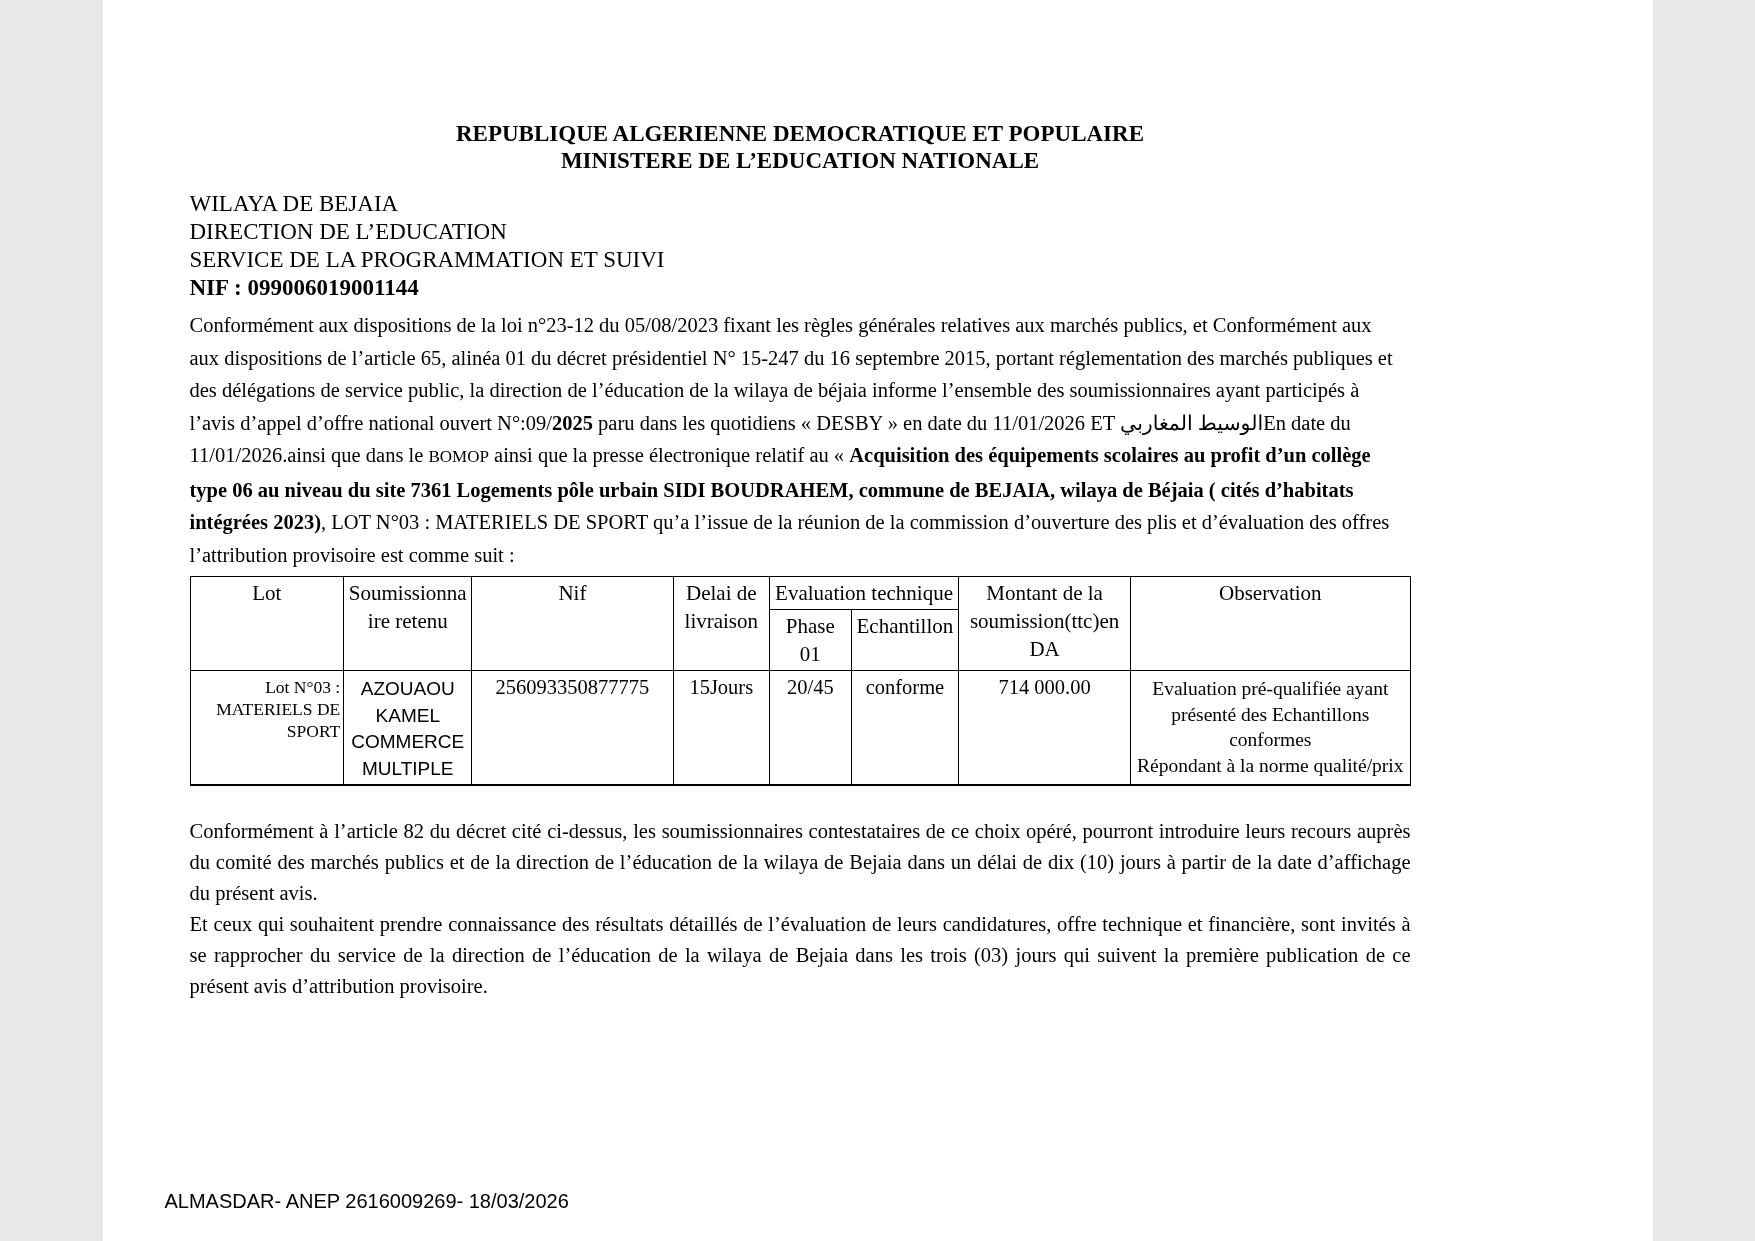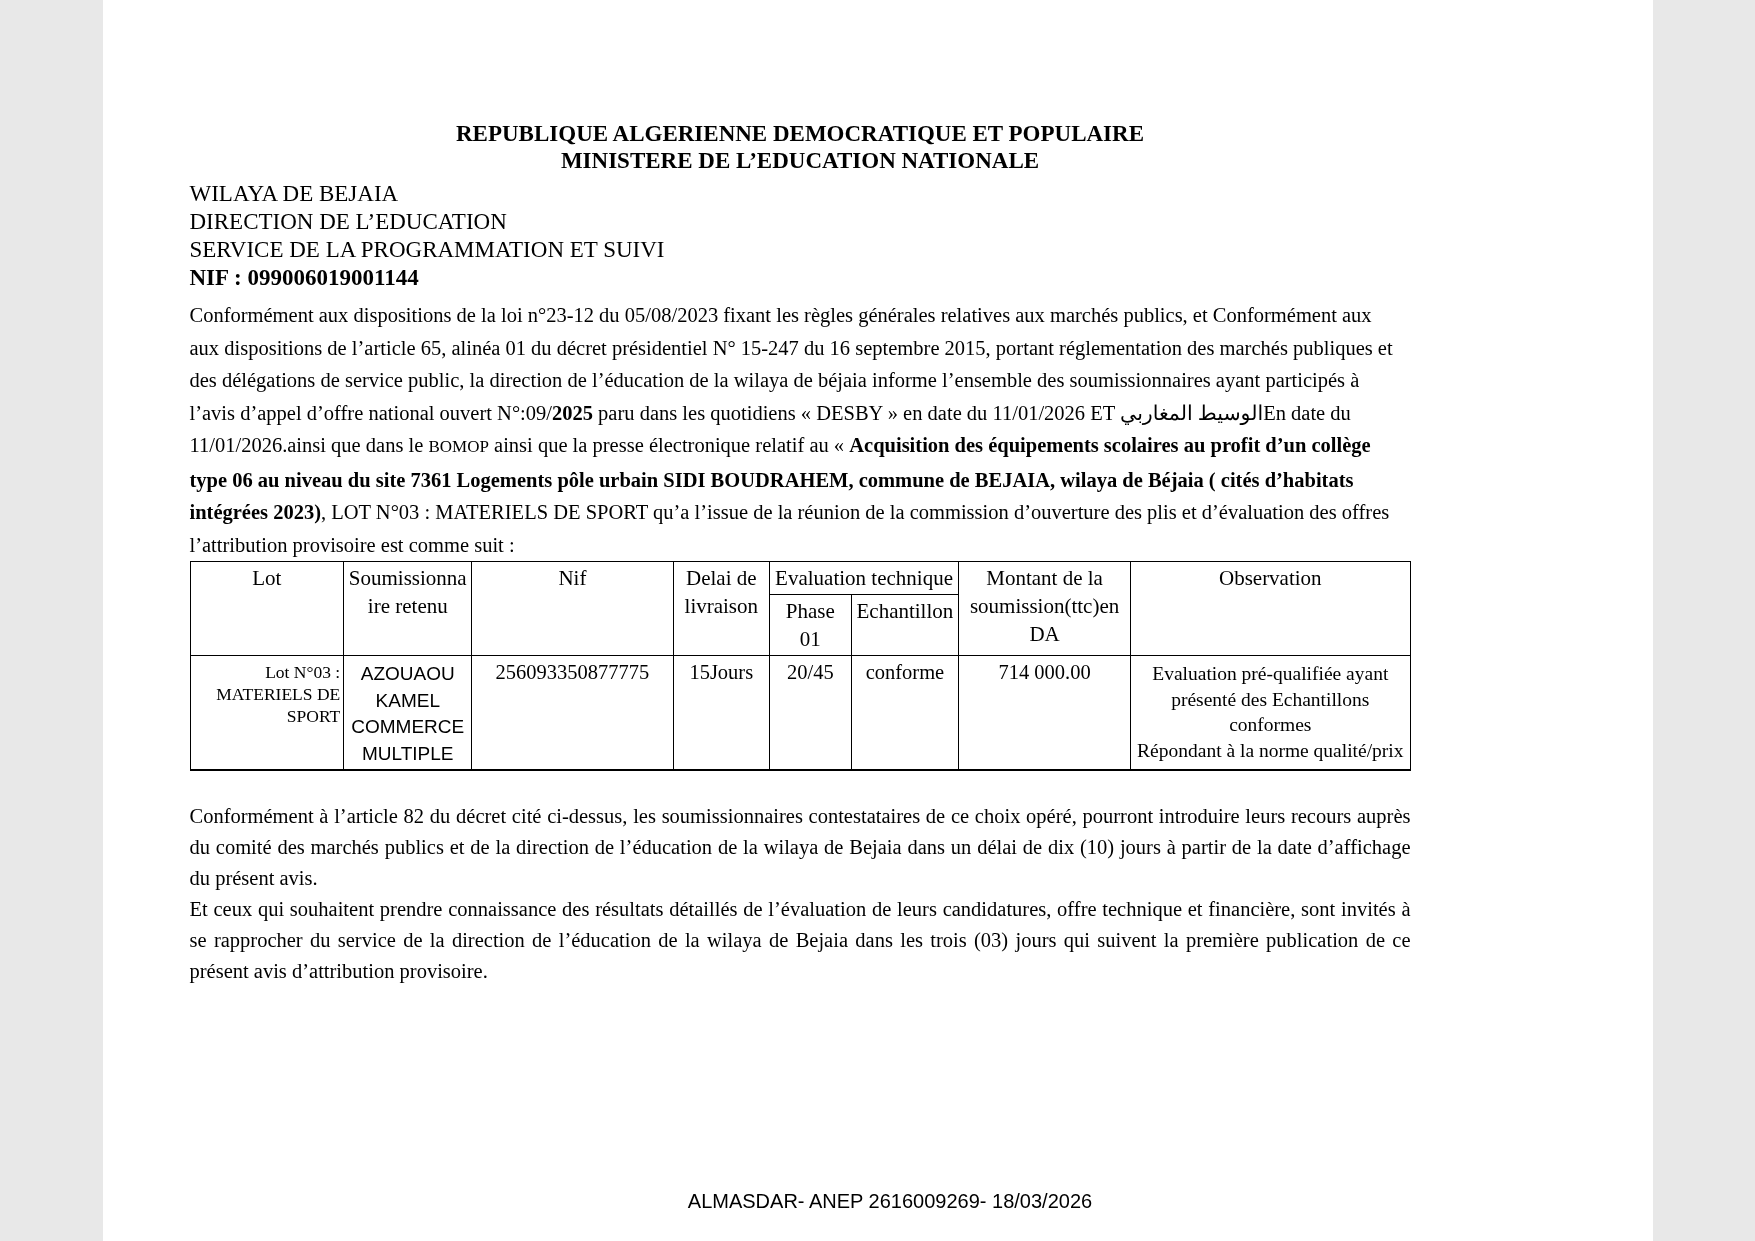--- a/index.html
+++ b/index.html
@@ -7,45 +7,45 @@
     position:relative;
     width:1550px;height:1241px;
     background:#ffffff;color:#000000;
     font-family:"Liberation Serif",serif;
     box-sizing:border-box;
     padding:120px 242px 0 87px;
     overflow:hidden;
     margin:0 auto;
   }
   .head-bold{font-weight:bold;font-size:23px;line-height:27px;text-align:center;}
-  .org{font-size:23px;line-height:28px;margin-top:6px;}
+  .org{font-size:23px;line-height:28px;margin-top:16px;}
   .org .nif{font-weight:bold;}
   .doc-title{text-align:center;font-size:23.5px;font-weight:bold;margin-top:5px;line-height:29px;}
   .doc-title span{text-decoration:underline;text-underline-offset:3px;}
   .intro{font-size:20.5px;line-height:32.5px;margin:7px 12px 0 0;text-align:left;}
   .b{font-weight:bold;}
   .bomop{font-size:17px;}
-  .doc-table{width:100%;border-collapse:collapse;table-layout:fixed;}
+  .doc-table{width:100%;border-collapse:collapse;table-layout:fixed;margin-top:5px;}
   .doc-table th,.doc-table td{
     border:1px solid #000;font-weight:normal;text-align:center;
     vertical-align:top;padding:2px 3px;overflow:hidden;
   }
   .doc-table{border:1px solid #000;border-bottom:2px solid #000;}
   .doc-table thead{font-size:21px;line-height:28px;}
   .doc-table tr.h1{height:28px;}
   .doc-table tr.h2{height:58px;}
   .doc-table tbody tr{height:112px;}
   td.c-lot{font-size:17.5px;line-height:22px;padding-top:5px;text-align:right;}
   td.c-soum{font-family:"Liberation Sans",sans-serif;font-size:19px;line-height:26.5px;padding-top:5px;}
   td.c-plain{font-size:20.5px;padding-top:5px;}
   td.c-obs{font-size:19.5px;line-height:25.5px;padding-top:5px;}
   .closing{font-size:20.5px;line-height:31px;text-align:justify;margin:30px 0 0 0;}
   .closing.second{margin-top:0;}
   .page-footer{
-    position:absolute;left:62px;top:1190px;width:1451px;text-align:center;
+    position:absolute;left:62px;top:1190px;width:1451px;text-align:left;
     font-family:"Liberation Sans",sans-serif;font-size:20px;
   }
 </style>
 </head>
 <body>
 
 <div class="page">
 
   <div class="head-bold">REPUBLIQUE ALGERIENNE DEMOCRATIQUE ET POPULAIRE</div>
   <div class="head-bold">MINISTERE DE L’EDUCATION NATIONALE</div>

